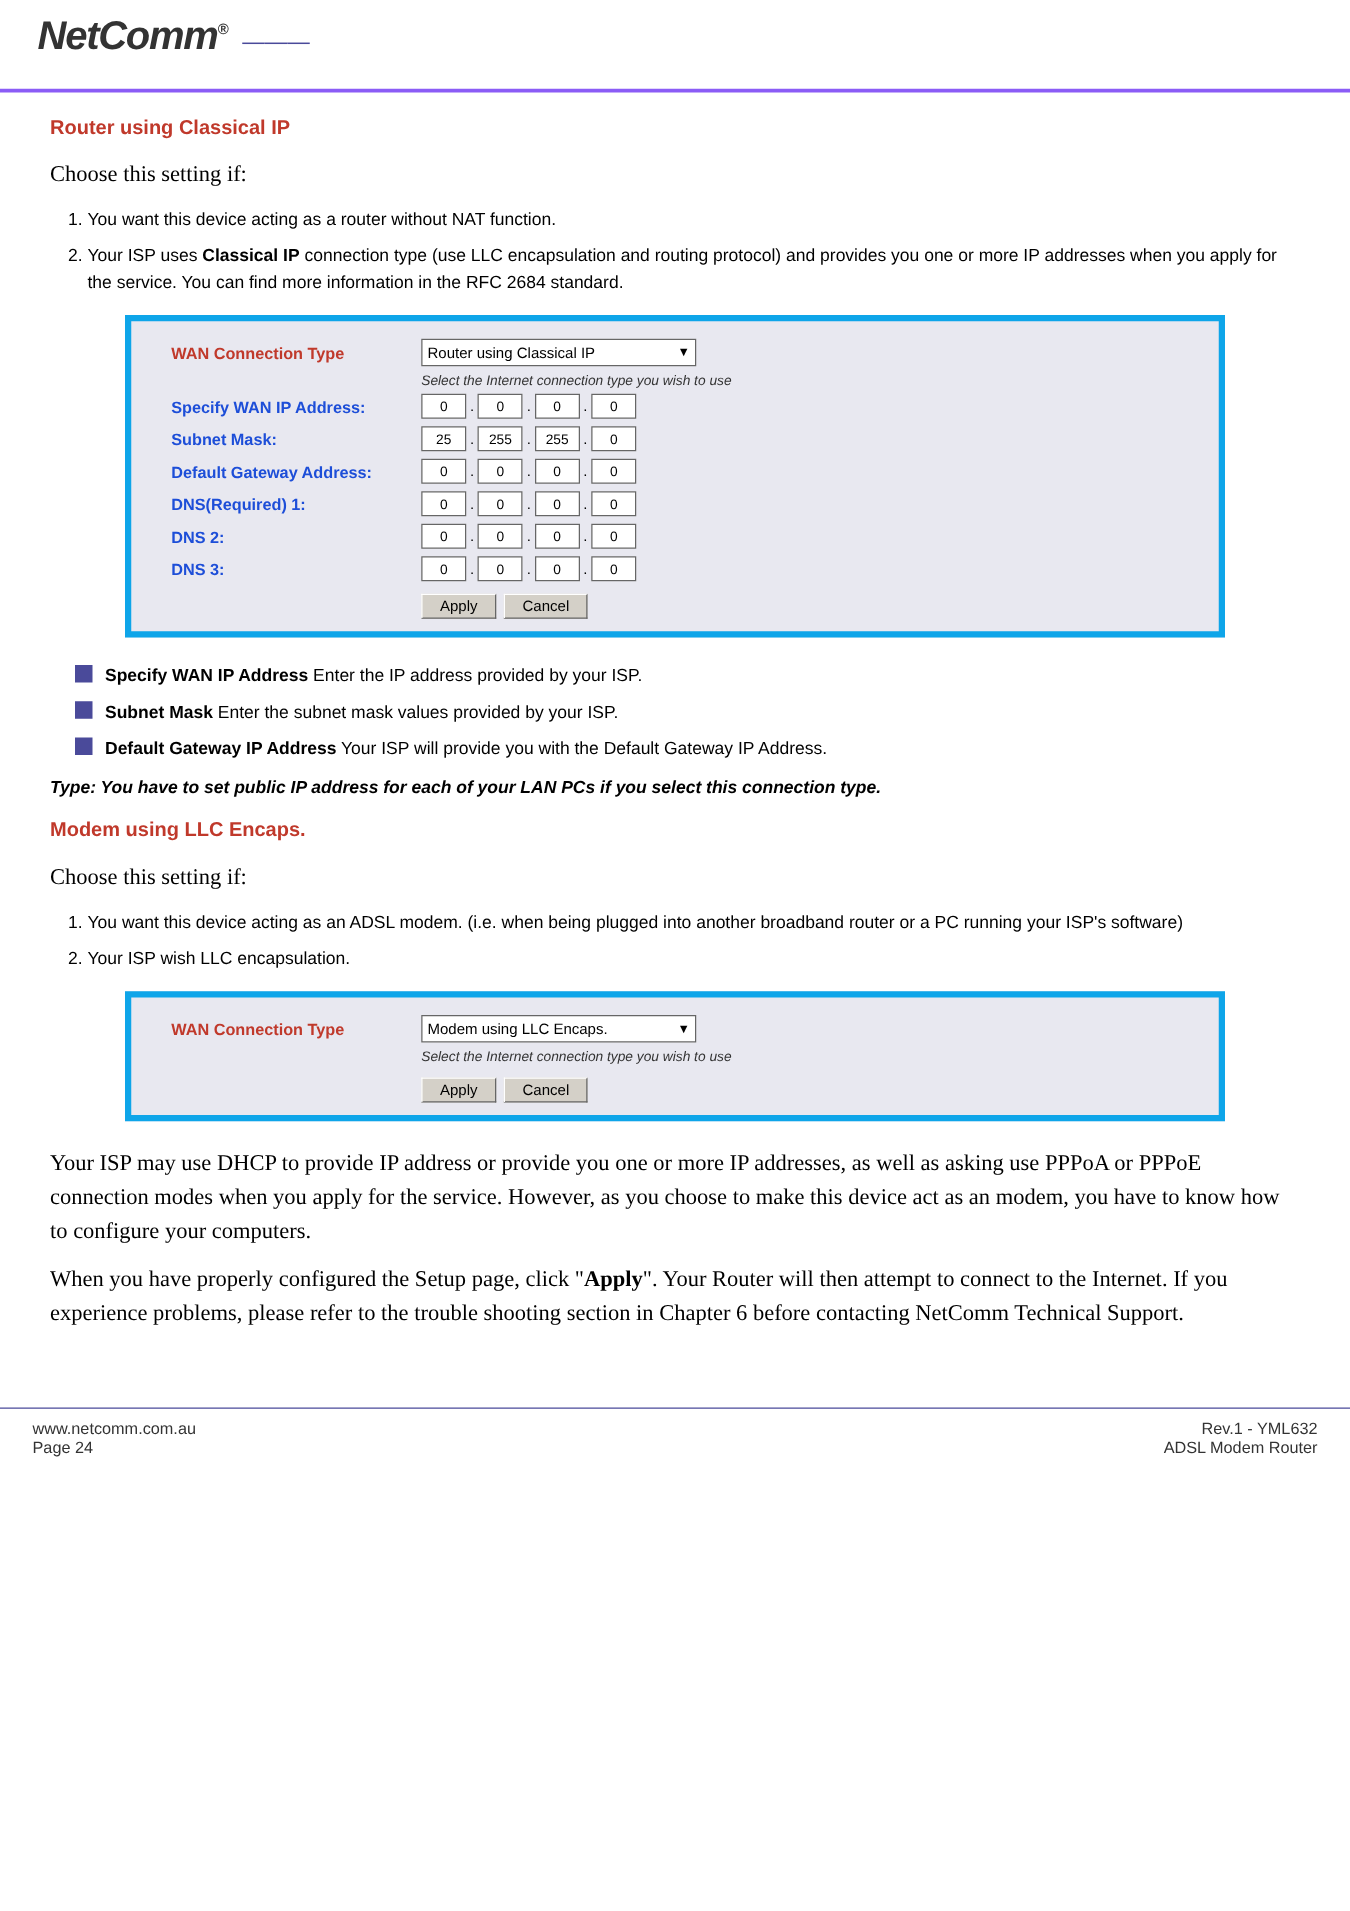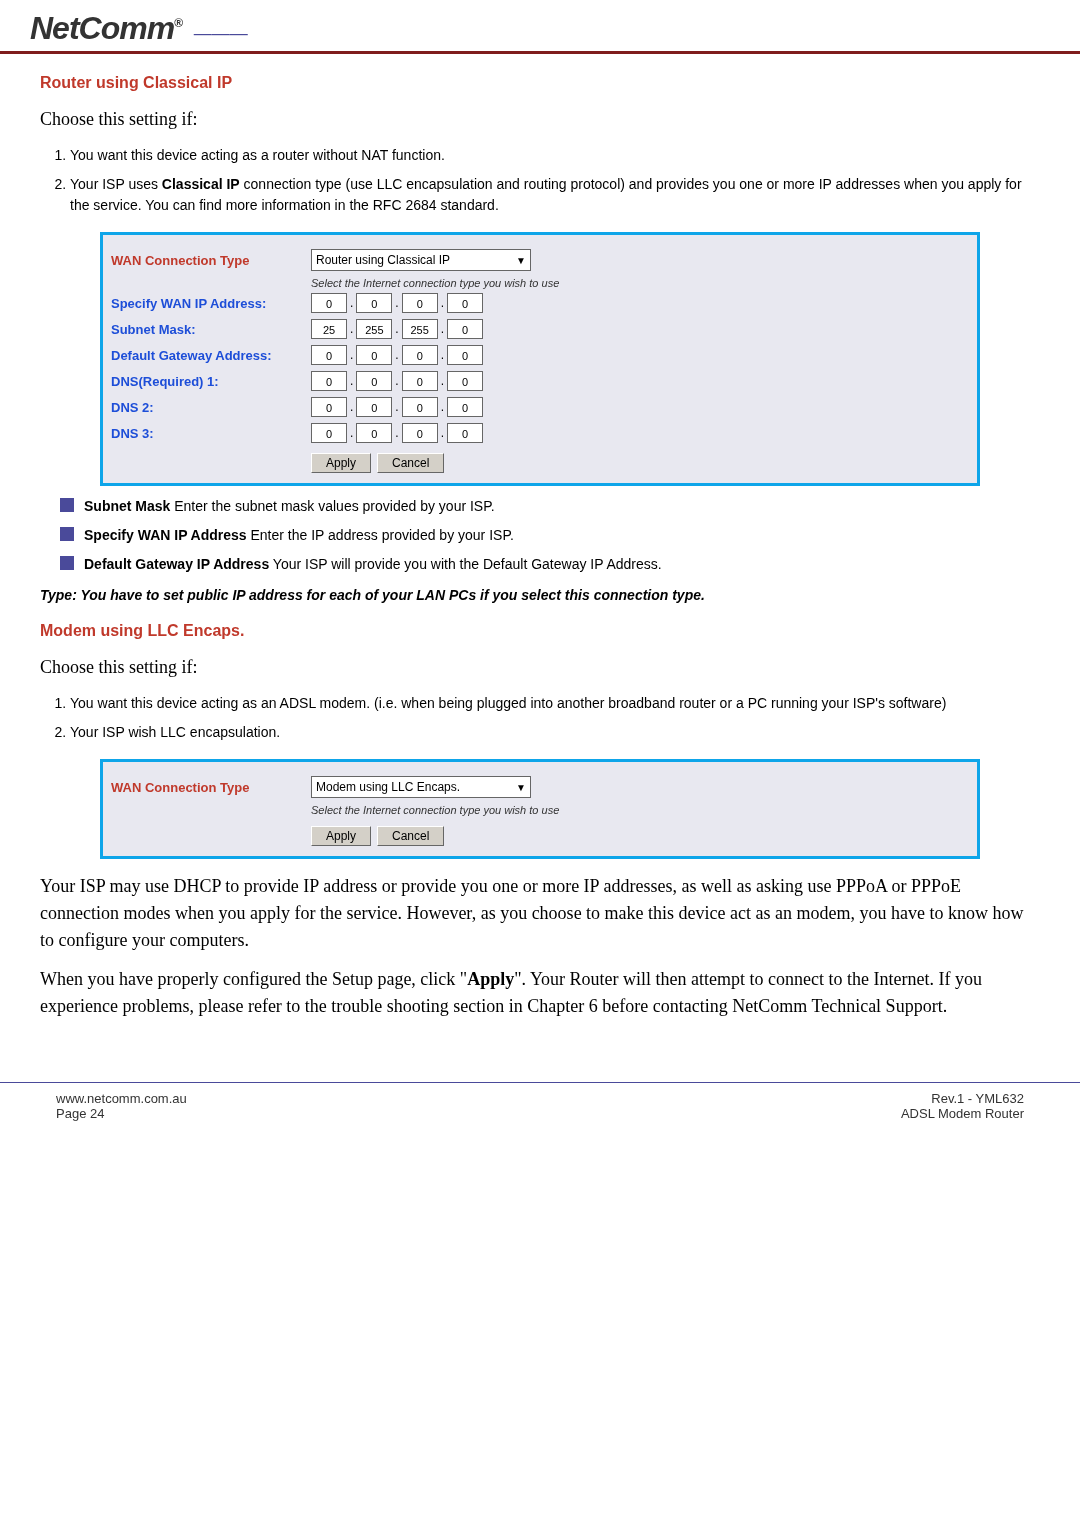--- a/index.html
+++ b/index.html
@@ -8,22 +8,22 @@
       font-size: 14px;
       color: #000;
       background: #fff;
       width: 1080px;
       min-height: 1529px;
       padding: 0;
     }
 
     
     .header {
-      border-bottom: 3px solid #7f1d1d;
-      padding: 10px 30px 4px 30px;
+      border-bottom: 3px solid #8b5cf6;
+      padding: 10px 30px 24px 30px;
       display: flex;
       align-items: center;
     }
     .logo-text {
       font-size: 32px;
       font-style: italic;
       font-weight: bold;
       color: #333;
       letter-spacing: -1px;
     }
@@ -63,23 +63,23 @@
     }
     .numbered-list li {
       margin-bottom: 8px;
       line-height: 1.5;
       font-size: 14px;
     }
 
     
     .config-box {
       background: #e8e8f0;
-      border: 3px solid #0ea5e9;
-      margin: 16px 60px 4px 60px;
-      padding: 14px 16px 10px 8px;
+      border: 5px solid #0ea5e9;
+      margin: 16px 60px 20px 60px;
+      padding: 14px 16px 10px 32px;
     }
 
     .config-row {
       display: flex;
       align-items: center;
       margin-bottom: 6px;
     }
     .config-label {
       color: #c0392b;
       font-size: 13px;
@@ -185,21 +185,21 @@
     }
     .note-label {
       font-weight: bold;
       font-style: italic;
     }
 
     
     .footer {
       border-top: 1px solid #4a4a9a;
       margin-top: 30px;
-      padding: 8px 56px;
+      padding: 8px 26px;
       display: flex;
       justify-content: space-between;
       font-size: 13px;
       color: #333;
     }
     .footer-left { display: flex; flex-direction: column; }
     .footer-right { display: flex; flex-direction: column; text-align: right; }
   </style>
 </head>
 <body>
@@ -315,25 +315,25 @@
 
     <div class="btn-row">
       <button class="btn">Apply</button>
       <button class="btn">Cancel</button>
     </div>
   </div>
 
   <div class="bullet-list">
     <div class="bullet-item">
       <div class="bullet-square"></div>
-      <span class="bullet-text"><span class="bold-term">Subnet Mask</span><span> Enter the subnet mask values provided by your ISP.</span></span>
+      <span class="bullet-text"><span class="bold-term">Specify WAN IP Address</span><span> Enter the IP address provided by your ISP.</span></span>
     </div>
     <div class="bullet-item">
       <div class="bullet-square"></div>
-      <span class="bullet-text"><span class="bold-term">Specify WAN IP Address</span><span> Enter the IP address provided by your ISP.</span></span>
+      <span class="bullet-text"><span class="bold-term">Subnet Mask</span><span> Enter the subnet mask values provided by your ISP.</span></span>
     </div>
     <div class="bullet-item">
       <div class="bullet-square"></div>
       <span class="bullet-text"><span class="bold-term">Default Gateway IP Address</span><span> Your ISP will provide you with the Default Gateway IP Address.</span></span>
     </div>
   </div>
 
   <p class="note-text">
     <span class="note-label">Type:</span><span> You have to set public IP address for each of your LAN PCs if you select this connection type.</span>
   </p>

